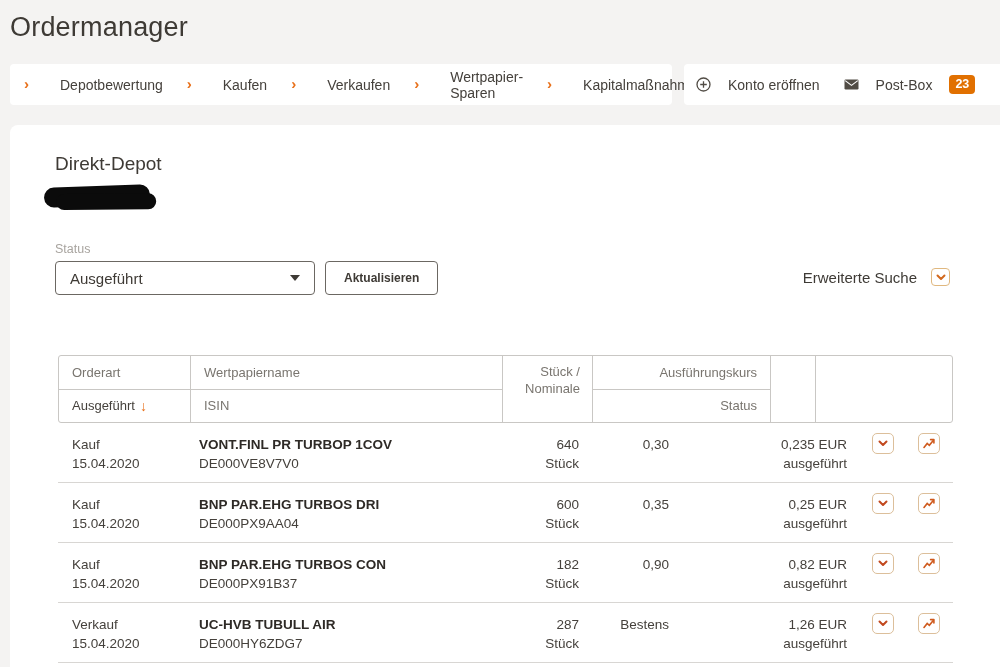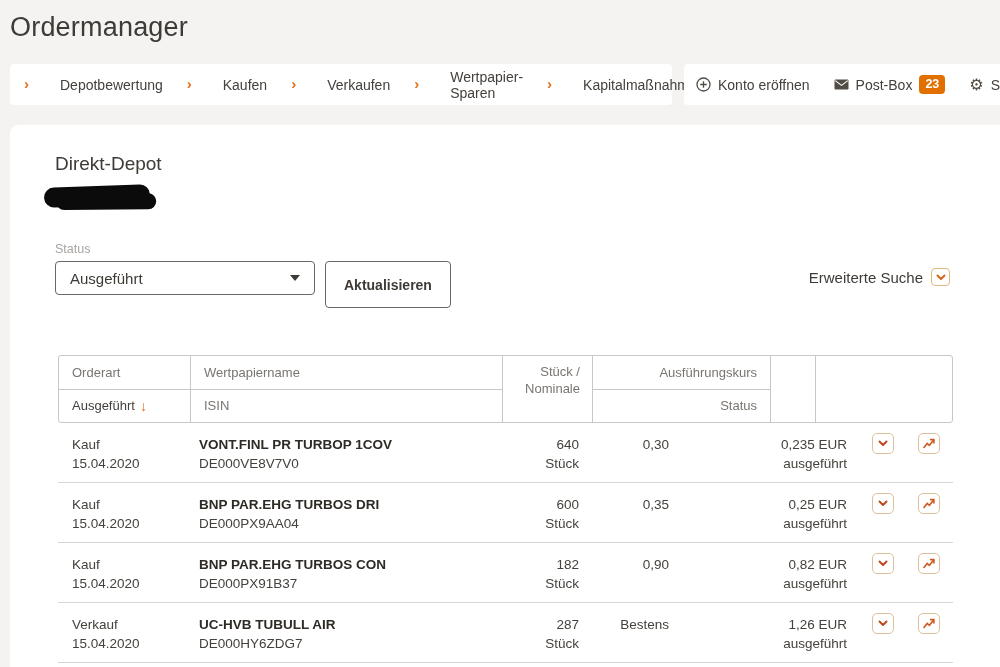--- a/index.html
+++ b/index.html
@@ -27,21 +27,21 @@
   .nav-item:last-child { margin-right:0; }
   .nav-chev { color:#e8701a; font-size:15px; font-weight:bold; line-height:1; transform:translateY(-1px); }
   .nav-label { font-size:14px; color:#45413c;margin-left:25px; }
   .more-wrap { margin-left:auto; display:flex; align-items:center; gap:8px; cursor:pointer; }
   .more-label { color:#e87200; font-weight:bold; font-size:14.5px; }
   .chev-btn {
     width:21px; height:19px; background:#fff;
     border:1px solid #e0b87f; border-radius:4px;
     display:flex; align-items:center; justify-content:center; cursor:pointer;
   }
-  .util-item { display:flex; align-items:center; gap:7px; font-size:14px; cursor:pointer; white-space:nowrap; }
+  .util-item { display:flex; align-items:center; gap:17px; font-size:14px; cursor:pointer; white-space:nowrap; }
   .badge {
     background:#e17000; color:#fff; font-size:12.5px; font-weight:bold;
     border-radius:4px; padding:2px 6px; line-height:1.2;
   }
   .gear-glyph { font-size:16px; color:#514c45; line-height:1; }
   
   .card {
     position:absolute; left:10px; top:125px; width:1000px; height:560px;
     background:#fff; border-radius:8px;
   }
@@ -61,28 +61,28 @@
     background:#fff; border:1px solid #6b6762; border-radius:4px;
     display:flex; align-items:center; padding:0 14px; cursor:pointer;
   }
   .status-select .val { font-size:15px; color:#3e3a35; }
   .select-caret {
     margin-left:auto; width:0; height:0;
     border-left:5px solid transparent; border-right:5px solid transparent;
     border-top:6px solid #3e3a35;
   }
   .refresh-btn {
-    position:absolute; left:315px; top:136px; height:47px; padding:0 18px;
+    position:absolute; left:315px; top:136px; height:34px; padding:0 18px;
     background:#fff; border:1px solid #6b6762; border-radius:4px;
-    font-size:14px; font-weight:bold; color:#3e3a35; cursor:pointer;
+    font-size:12px; font-weight:bold; color:#3e3a35; cursor:pointer;
     font-family:"Liberation Sans","DejaVu Sans",sans-serif;
   }
   .adv-search {
     position:absolute; right:60px; top:143px;
-    display:flex; align-items:center; gap:8px; cursor:pointer;
+    display:flex; align-items:center; gap:14px; cursor:pointer;
   }
   .adv-search .lbl { font-size:15px; color:#3e3a35; }
   
   .order-table { position:absolute; left:48px; top:230px; width:895px; }
   .t-header {
     display:flex; height:68px;
     border:1px solid #c9c7c4; border-radius:3px;
     font-size:13px; color:#79756f;
   }
   .hcol { border-right:1px solid #c9c7c4; height:100%; }

